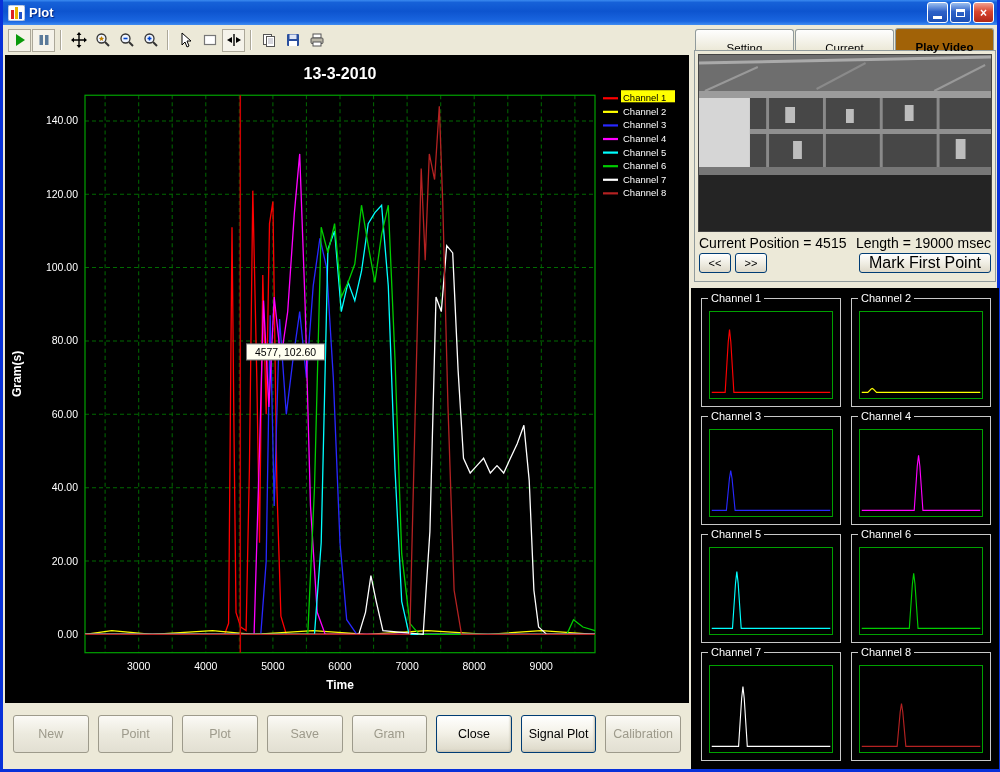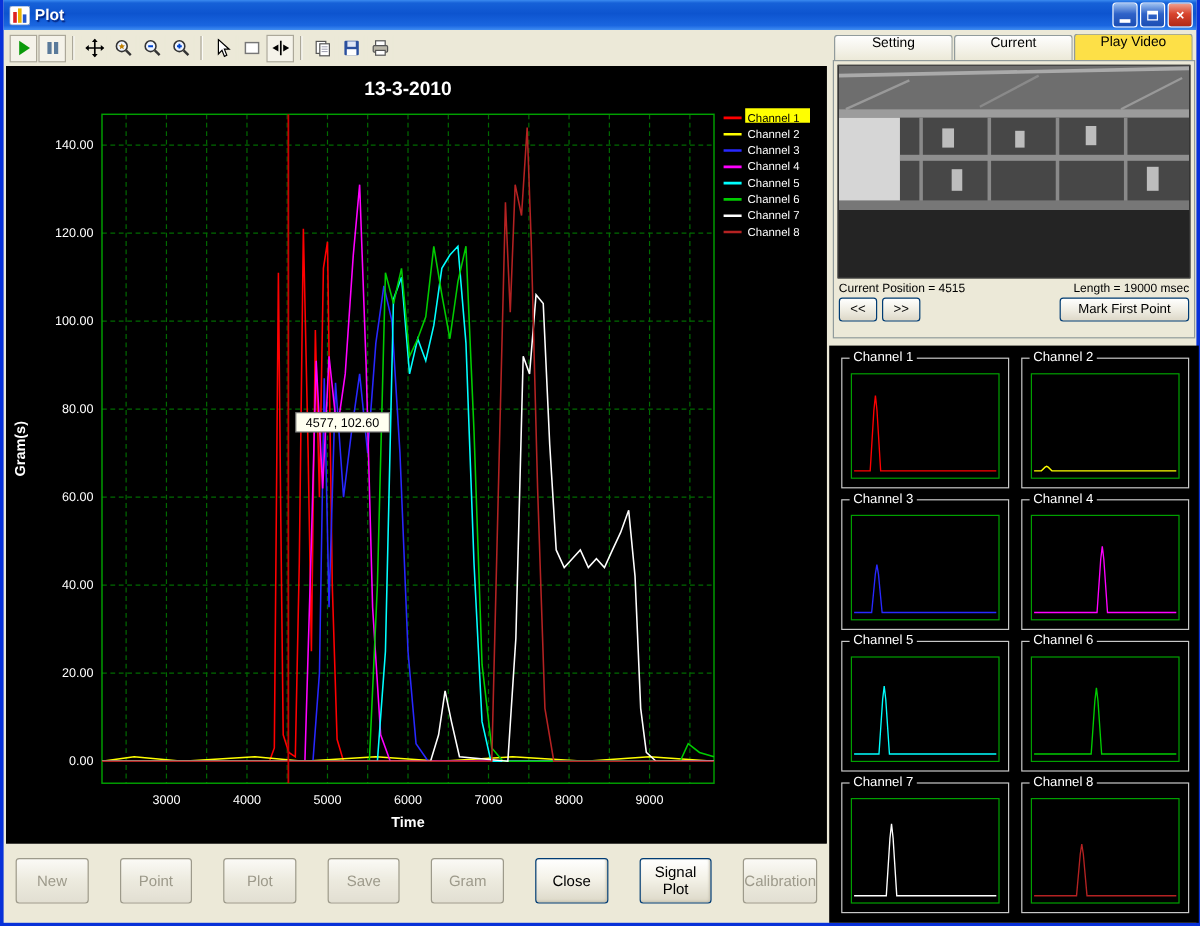--- a/index.html
+++ b/index.html
@@ -23,38 +23,38 @@
   
   .toolbar{height:30px;flex:0 0 30px;display:flex;align-items:center;padding:2px 5px;gap:1px}
   .tool-btn{width:23px;height:23px;display:flex;align-items:center;justify-content:center;
     border:1px solid #ece9d8;background:transparent}
   .tool-btn.framed{border:1px solid #aca899;background:#f5f3ea}
   .tool-sep{width:2px;height:20px;border-left:1px solid #aca899;border-right:1px solid #fff;margin:0 4px}
   
   .chart-wrap{flex:1;background:#000;margin:0 2px;min-height:0}
   .chart-wrap svg{display:block;width:100%;height:100%}
   
-  .bottom-bar{height:66px;flex:0 0 66px;display:flex;align-items:center;gap:26px;padding:0 10px 4px 10px}
+  .bottom-bar{height:66px;flex:0 0 66px;display:flex;align-items:center;gap:9px;padding:0 10px 4px 10px}
   .xp-btn{flex:1;height:38px;border:1px solid #003c74;border-radius:3px;font-size:12.5px;color:#000;
     background:linear-gradient(#ffffff,#f4f2e8 45%,#dcd8c8);box-shadow:inset -1px -1px 2px #c5c0ae;cursor:default}
   .xp-btn.disabled{color:#9d9a8b;border-color:#9d9a8b;background:linear-gradient(#fbfaf6,#eceade 50%,#e2dfd2);box-shadow:none}
   
   .tabs-row{display:flex;flex:0 0 25px;padding:4px 4px 0 4px}
-  .tab{width:99px;text-align:center;font-size:11.5px;padding-top:0;height:21px;margin-right:1px;
+  .tab{width:99px;text-align:center;font-size:11.5px;padding-top:12px;height:21px;margin-right:1px;
     border:1px solid #919b9c;border-bottom:none;border-radius:3px 3px 0 0;
     background:linear-gradient(#fefefe,#ece9d8);cursor:default}
-  .tab.active{font-weight:normal;background:#fde047;height:22px;margin-top:-1px;position:relative;z-index:2}
+  .tab.active{font-weight:bold;background:#a16207;height:22px;margin-top:-1px;position:relative;z-index:2}
   .tab-page{flex:0 0 232px;border:1px solid #919b9c;margin:0 3px;background:#ece9d8;padding:3px 3px 2px 3px;position:relative;z-index:1}
   .video-frame{height:178px;border:1px solid #444;background:#000;overflow:hidden}
   .video-frame svg{display:block;width:100%;height:100%}
-  .vinfo{display:flex;justify-content:space-between;font-size:10px;padding:3px 1px 1px 1px;color:#000}
+  .vinfo{display:flex;justify-content:space-between;font-size:14px;padding:3px 1px 1px 1px;color:#000}
   .vctrl{display:flex;align-items:center;padding:1px 1px 0 1px}
   .small-btn{width:32px;height:20px;font-size:11px;border:1px solid #003c74;border-radius:3px;
     background:linear-gradient(#ffffff,#f0eee4 50%,#ddd8c8);margin-right:4px;cursor:default}
-  .mark-btn{margin-left:auto;width:108px;height:20px;font-size:11px;border:1px solid #003c74;border-radius:3px;
+  .mark-btn{margin-left:auto;width:132px;height:20px;font-size:16px;border:1px solid #003c74;border-radius:3px;
     background:linear-gradient(#ffffff,#f0eee4 50%,#ddd8c8);cursor:default}
   
   .channel-grid{flex:1;min-height:0;background:#000;margin-top:6px;display:grid;
     grid-template-columns:1fr 1fr;gap:9px 10px;padding:10px 8px 8px 10px}
   .mini-cell{position:relative;border:1px solid #c8c8c8;background:#000}
   .mini-label{position:absolute;top:-7px;left:6px;background:#000;color:#fff;font-size:11px;padding:0 3px;line-height:13px}
   .mini-plot{position:absolute;left:7px;right:7px;top:12px;bottom:7px;border:1px solid #00a000;background:#000}
   .mini-plot svg{display:block;width:100%;height:100%}
 </style>
 </head>

